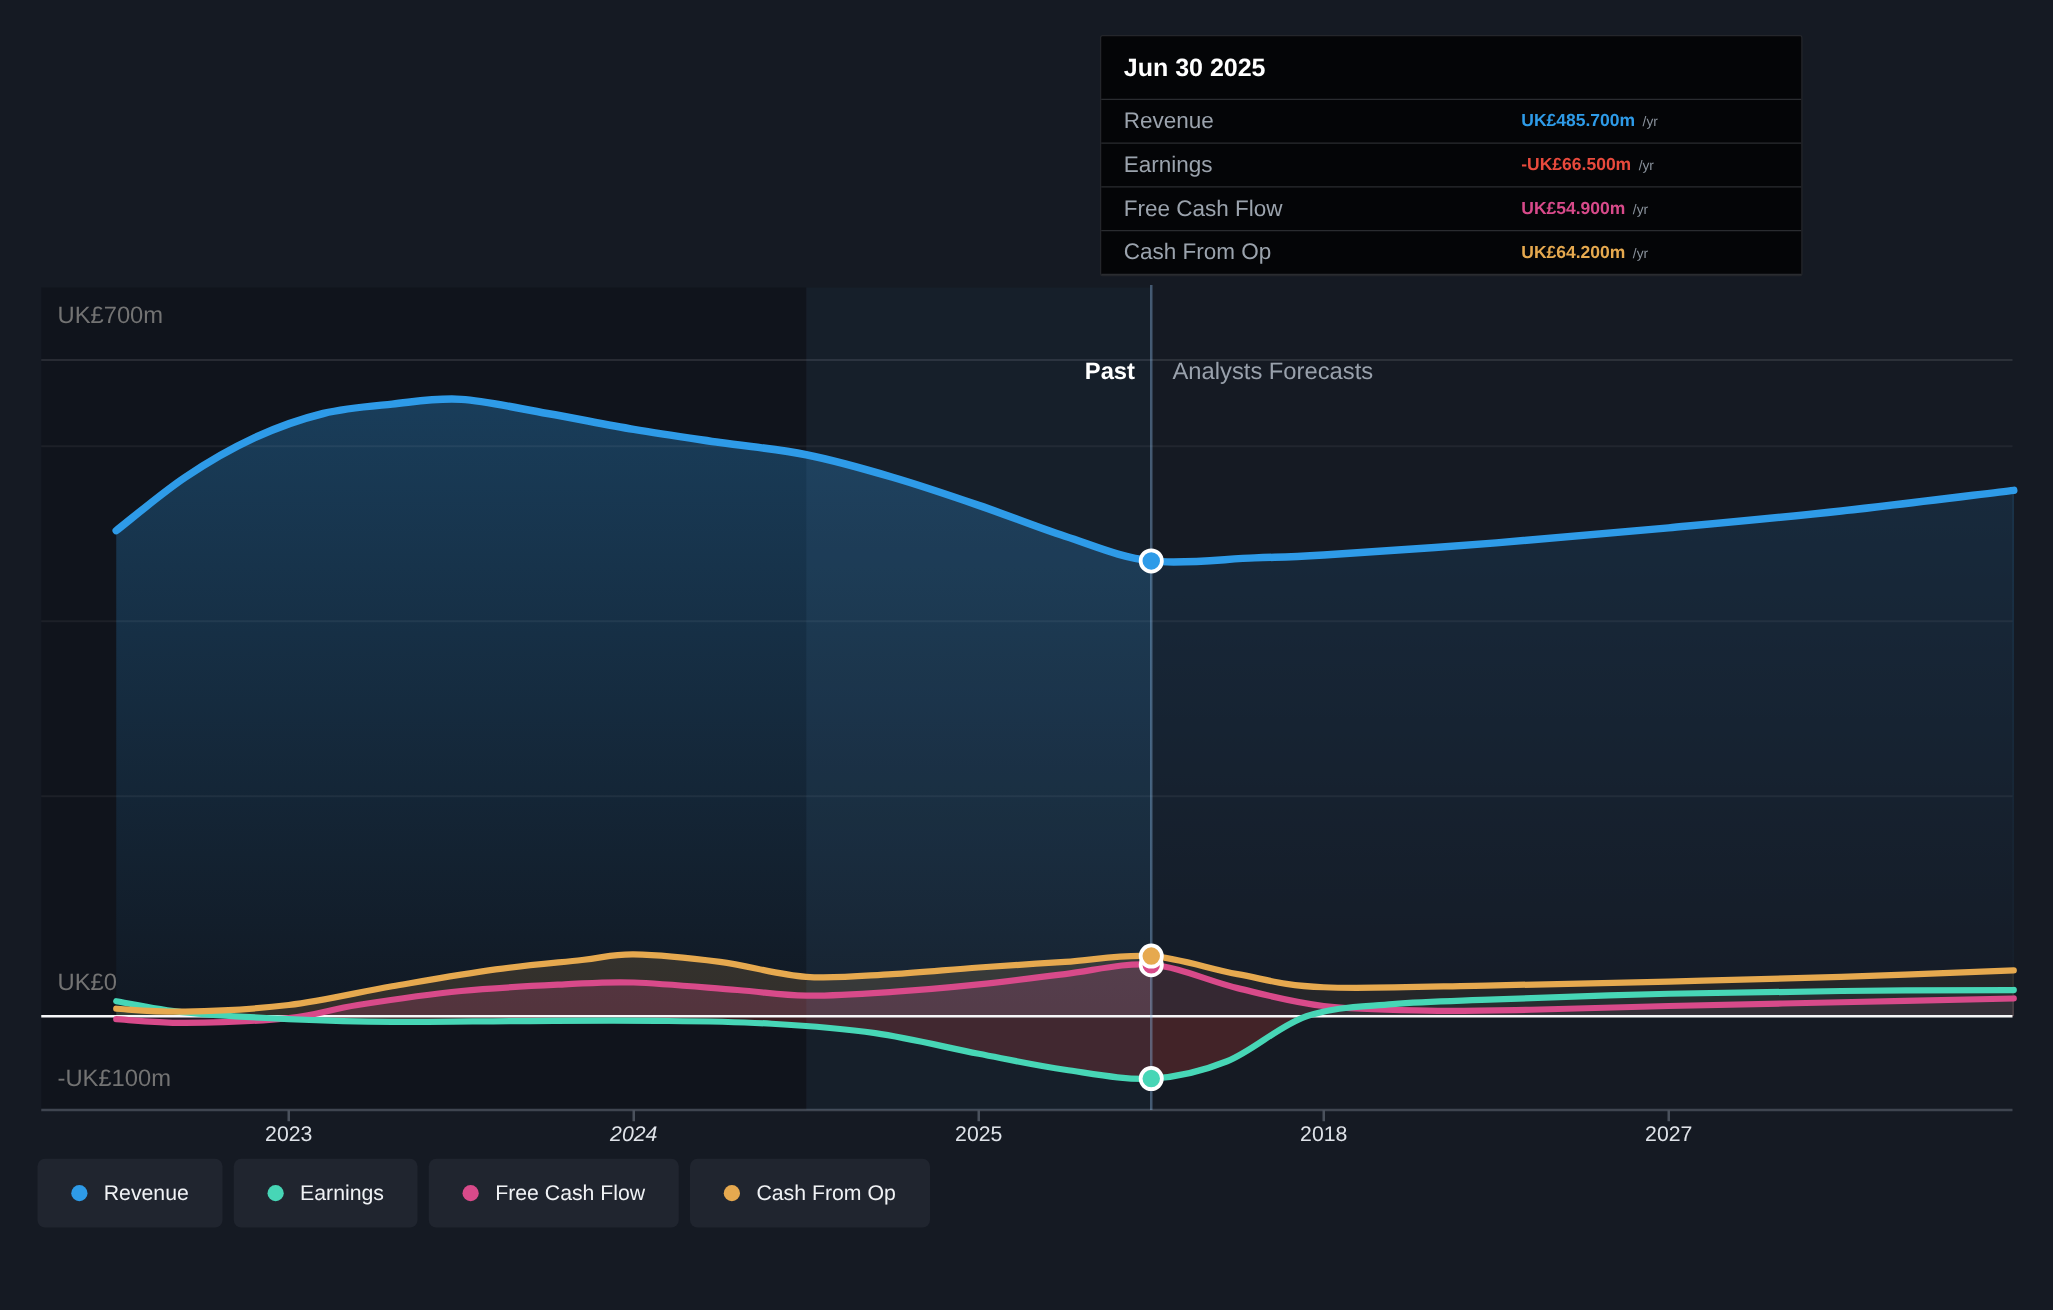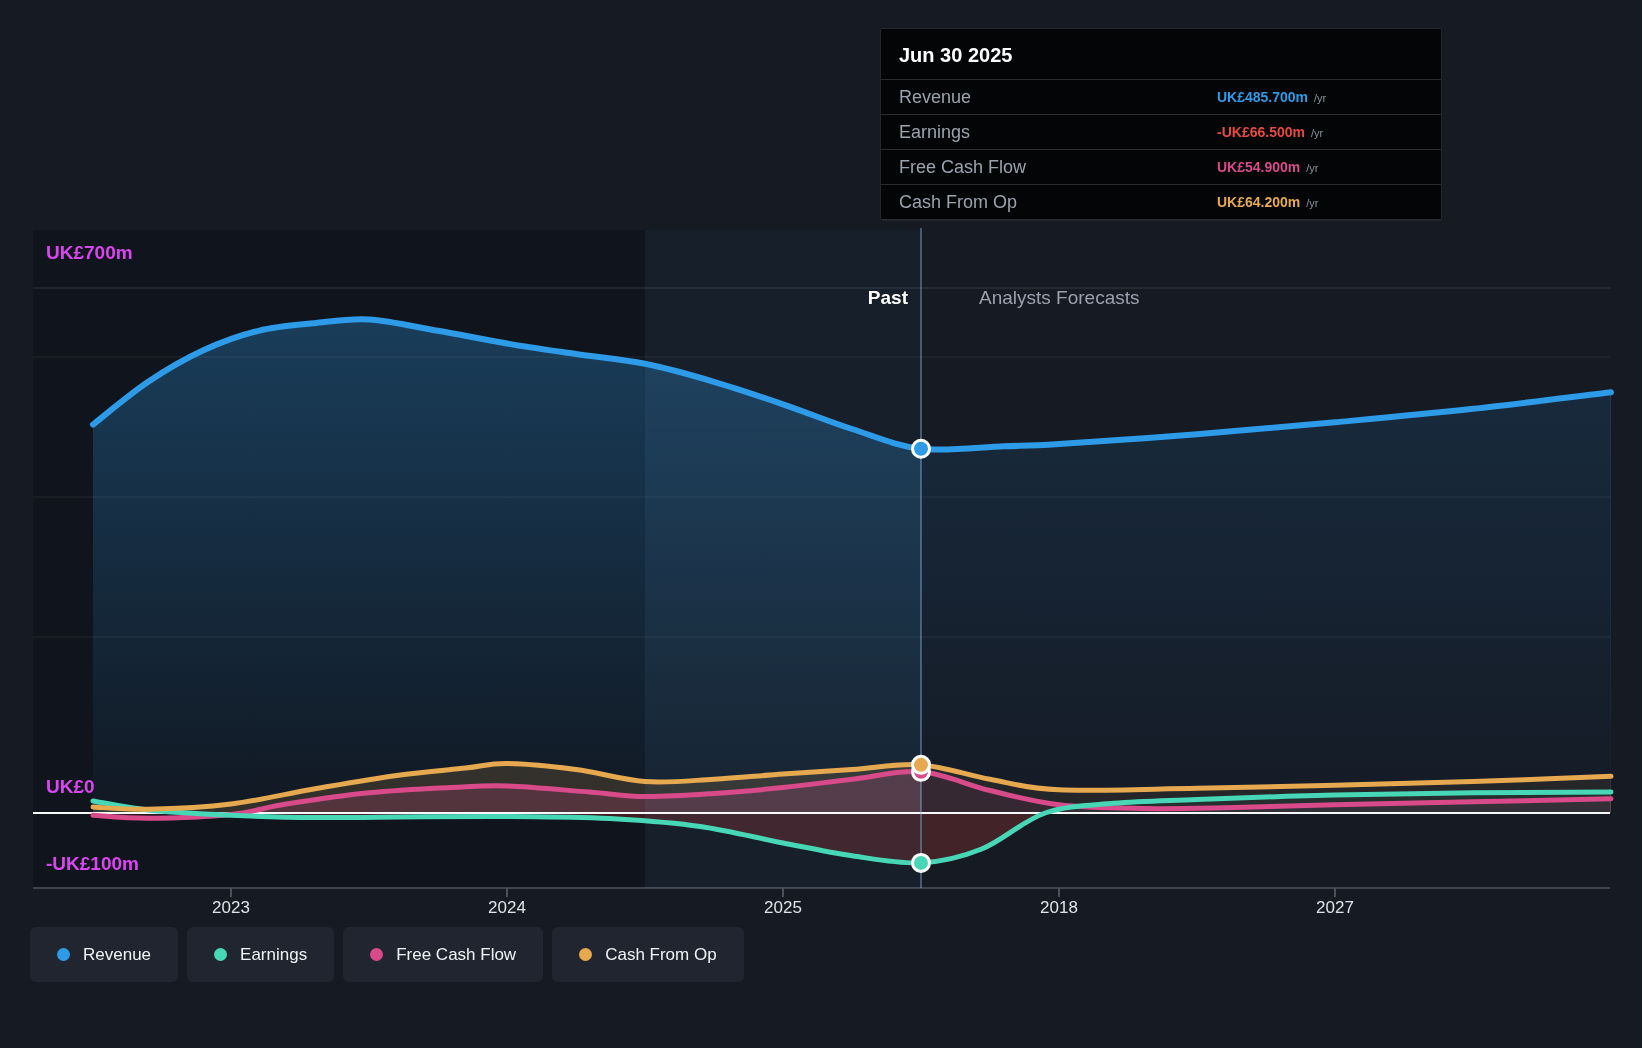--- a/index.html
+++ b/index.html
@@ -1,24 +1,24 @@
 <!DOCTYPE html>
 <html><head>
 <meta charset="utf-8">
 <style>
   html,body{margin:0;padding:0;background:#151a23;}
   body{width:1642px;height:1048px;overflow:hidden;position:relative;
        font-family:"Liberation Sans",sans-serif;}
   #stage{position:absolute;inset:0;background:#151a23;}
   #chart{position:absolute;left:0;top:0;}
-  .ylabel{position:absolute;left:46px;color:#d946ef;font-size:19px;font-weight:700;z-index:3;text-align:center;}
+  .ylabel{position:absolute;left:46px;color:#737373;font-size:19px;font-weight:400;z-index:3;text-align:center;}
   .xlabel{position:absolute;top:898px;transform:translateX(-50%);color:#dfe3e9;font-size:17px;z-index:3;}
   .phase-label{position:absolute;top:287px;font-size:19px;z-index:3;text-align:center;}
   #past-label{right:734px;color:#ffffff;font-weight:700;}
-  #forecast-label{left:938px;color:#99a1ac;font-weight:400;margin-left:41px;}
+  #forecast-label{left:938px;color:#99a1ac;font-weight:400;}
   
   #tooltip{position:absolute;left:880px;top:28px;width:562px;background:rgba(4,5,7,0.98);
            border:1px solid #24262b;box-sizing:border-box;z-index:10;border-radius:2px;}
   .tt-title{color:#ffffff;font-size:20px;font-weight:700;padding:15px 18px 12px 18px;}
   .tt-row{position:relative;height:34px;border-top:1px solid #2a2c30;}
   .tt-row:last-child{border-bottom:1px solid #2a2c30;}
   .tt-label{position:absolute;left:18px;top:50%;transform:translateY(-50%);
             color:#9ba3ad;font-size:18px;}
   .tt-value-group{position:absolute;left:336px;top:50%;transform:translateY(-50%);white-space:nowrap;}
   .tt-value{font-size:14px;font-weight:700;}
@@ -85,21 +85,21 @@
 
   <span class="ylabel" id="yl0" style="top: 242px;">UK£700m</span>
   <span class="ylabel" id="yl1" style="top: 776px;">UK£0</span>
   <span class="ylabel" id="yl2" style="top: 853px;">-UK£100m</span>
 
   <span class="phase-label" id="past-label">Past</span>
   <span class="phase-label" id="forecast-label">Analysts Forecasts</span>
 
   <div id="xlabels">
       <span class="xlabel" style="left: 231px;">2023</span>
-      <span class="xlabel" style="left: 507px;">2024</span>
+      <span class="xlabel" style="left: 507px; font-style: italic;">2024</span>
       <span class="xlabel" style="left: 783px;">2025</span>
       <span class="xlabel" style="left: 1059px;">2018</span>
       <span class="xlabel" style="left: 1335px;">2027</span>
     </div>
 
   <div id="tooltip">
     <div class="tt-title">Jun 30 2025</div>
     <div class="tt-row">
       <span class="tt-label">Revenue</span>
       <span class="tt-value-group"><span class="tt-value" style="color: rgb(46, 155, 232);">UK£485.700m</span><span class="tt-suffix">/yr</span></span>

